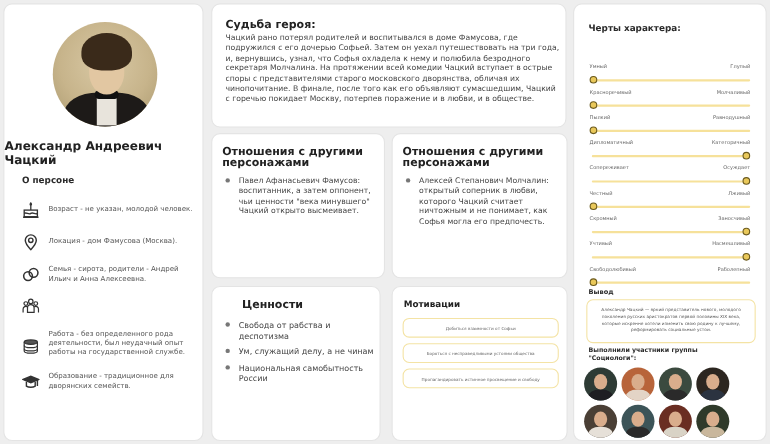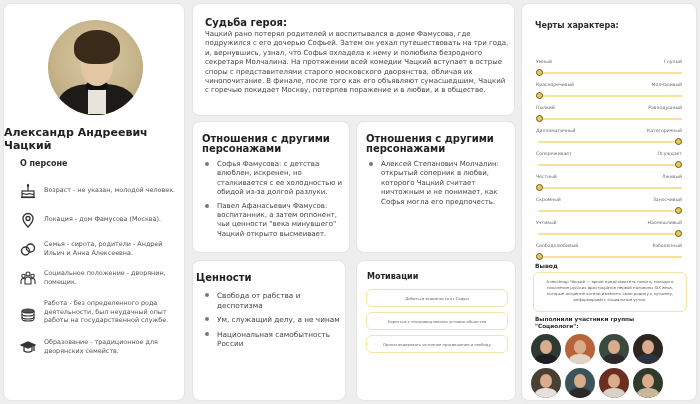--- a/index.html
+++ b/index.html
@@ -51,21 +51,21 @@
   .rel-title { position:absolute; left: 9px; top: 12px; width: 140px; line-height: 9.5px; }
   .bullets { position:absolute; left: 9px; top: 38px; width: 145px; list-style: none; }
   .bullets li { position: relative; padding-left: 15px; font-size: 7px; line-height: 9.4px; color: #444; margin-bottom: 4px; }
   .bullets li::before {
     content: ""; position: absolute; left: 3px; top: 2px; width: 4px; height: 4px;
     border-radius: 50%; background: #777;
   }
 
   
   #values { left: 192px; top: 260px; width: 154px; height: 141px; }
-  .val-title { position:absolute; left: 3px; top: 11px; }
+  .val-title { position:absolute; left: 27px; top: 11px; }
   #values .bullets { top: 30px; width: 140px; }
   #values .bullets li { font-size: 7.3px; line-height: 9.6px; margin-bottom: 5px; }
 
   
   #motiv { left: 356px; top: 260px; width: 160px; height: 141px; }
   .mot-title { position:absolute; left: 10px; top: 11px; font-size: 8px; }
   .mot-list { position:absolute; left: 9px; top: 28px; width: 142px; }
   .mot-item {
     height: 18px; border: 1px solid #f4e3a4; border-radius: 6px; margin-bottom: 5px;
     display: flex; align-items: center; justify-content: center;
@@ -145,21 +145,20 @@
       <span class="ico">
         <svg width="16" height="16" viewBox="0 0 16 16" fill="none" stroke="#333" stroke-width="1.1">
             <circle cx="8" cy="4" r="2"></circle>
             <circle cx="3.5" cy="6" r="1.7"></circle>
             <circle cx="12.5" cy="6" r="1.7"></circle>
             <path d="M5 14v-4a3 3 0 0 1 6 0v4z"></path>
             <path d="M1 14v-3a2.5 2.5 0 0 1 4-2"></path>
             <path d="M15 14v-3a2.5 2.5 0 0 0-4-2"></path>
           </svg>
       </span>
-      <span class="txt">Социальное положение - дворянин, помещик.</span>
     </div>
     <div class="info-item tall">
       <span class="ico" style="margin-top:6px">
         <svg width="16" height="16" viewBox="0 0 16 16" fill="none" stroke="#333" stroke-width="1.1">
             <ellipse cx="8" cy="4" rx="6" ry="2" fill="#555"></ellipse>
             <path d="M2 4v8c0 1.1 2.7 2 6 2s6-.9 6-2V4"></path>
             <path d="M2 7c0 1.1 2.7 2 6 2s6-.9 6-2"></path>
             <path d="M2 10c0 1.1 2.7 2 6 2s6-.9 6-2"></path>
           </svg>
       </span>
@@ -179,21 +178,20 @@
 </div>
 
 <div class="card" id="fate">
   <div class="sec-title fate-title">Судьба героя:</div>
   <div class="fate-text">Чацкий рано потерял родителей и воспитывался в доме Фамусова, где подружился с его дочерью Софьей. Затем он уехал путешествовать на три года, и, вернувшись, узнал, что Софья охладела к нему и полюбила безродного секретаря Молчалина. На протяжении всей комедии Чацкий вступает в острые споры с представителями старого московского дворянства, обличая их чинопочитание. В финале, после того как его объявляют сумасшедшим, Чацкий с горечью покидает Москву, потерпев поражение и в любви, и в обществе.</div>
 </div>
 
 <div class="card" id="rel1">
   <div class="sec-title rel-title">Отношения с другими персонажами</div>
   <ul class="bullets">
-    <li>Софья Фамусова: с детства влюблен, искренен, но сталкивается с ее холодностью и обидой из-за долгой разлуки.</li>
     <li>Павел Афанасьевич Фамусов: воспитанник, а затем оппонент, чьи ценности "века минувшего" Чацкий открыто высмеивает.</li>
   </ul>
 </div>
 
 <div class="card" id="rel2">
   <div class="sec-title rel-title">Отношения с другими персонажами</div>
   <ul class="bullets">
     <li>Алексей Степанович Молчалин: открытый соперник в любви, которого Чацкий считает ничтожным и не понимает, как Софья могла его предпочесть.</li>
   </ul>
 </div>

